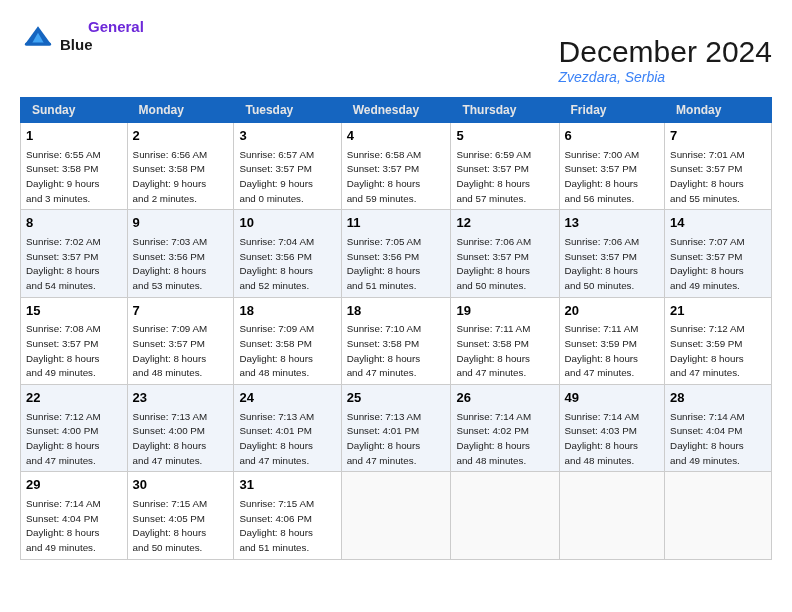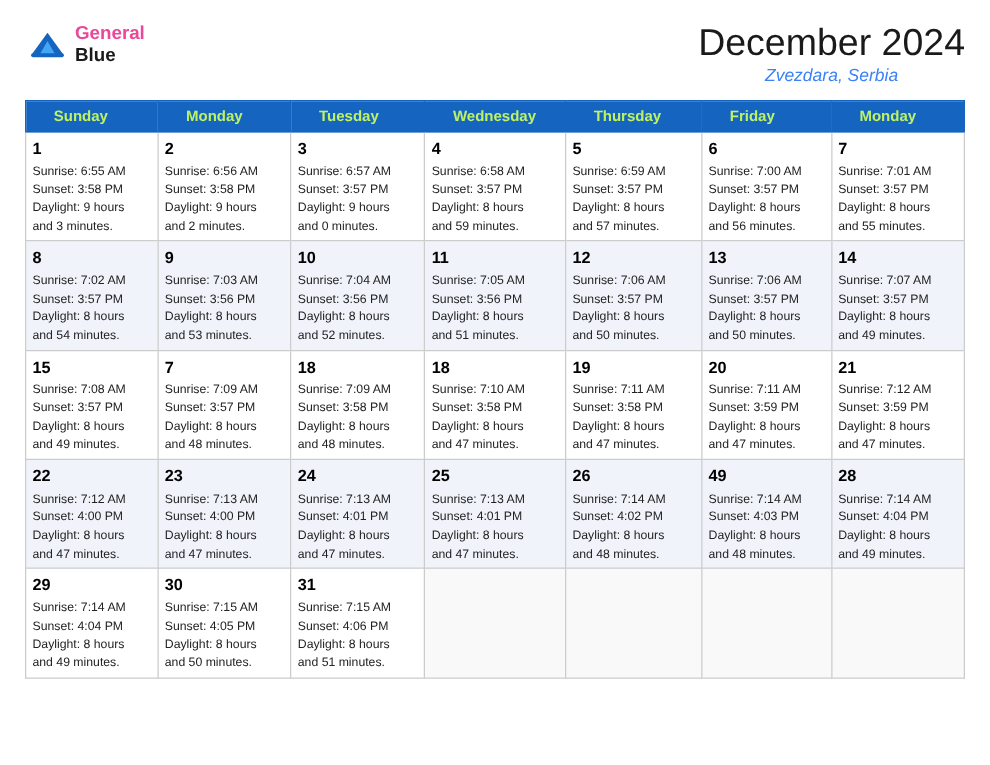--- a/index.html
+++ b/index.html
@@ -24,47 +24,48 @@
       display: flex;
       align-items: center;
       gap: 4px;
     }
     .logo-text {
       font-size: 15px;
       font-weight: bold;
       line-height: 1.2;
       color: #1a1a1a;
     }
-    .logo-text .blue { color: #ec4899; }
+    .logo-text .blue { color: #6d28d9; margin-left: 28px; }
     .logo-icon {
       width: 36px;
       height: 36px;
     }
     .title-block {
-      text-align: center;
+      text-align: left;
+      margin-top: 17px;
     }
     .month-title {
       font-size: 30px;
       font-weight: normal;
       color: #1a1a1a;
     }
     .location {
       font-size: 14px;
       color: #3b82f6;
       font-style: italic;
     }
     .calendar {
       width: 100%;
       border-collapse: collapse;
       font-size: 10.5px;
     }
     .calendar th {
       background: #1565c0;
-      color: #bef264;
-      padding: 5px 22px;
+      color: #e5e5e5;
+      padding: 5px 11px;
       text-align: left;
       font-weight: bold;
       font-size: 12px;
       border: 1px solid #1565c0;
     }
     .calendar td {
       vertical-align: top;
       border: 1px solid #ccc;
       padding: 4px 5px;
       width: 113px;

